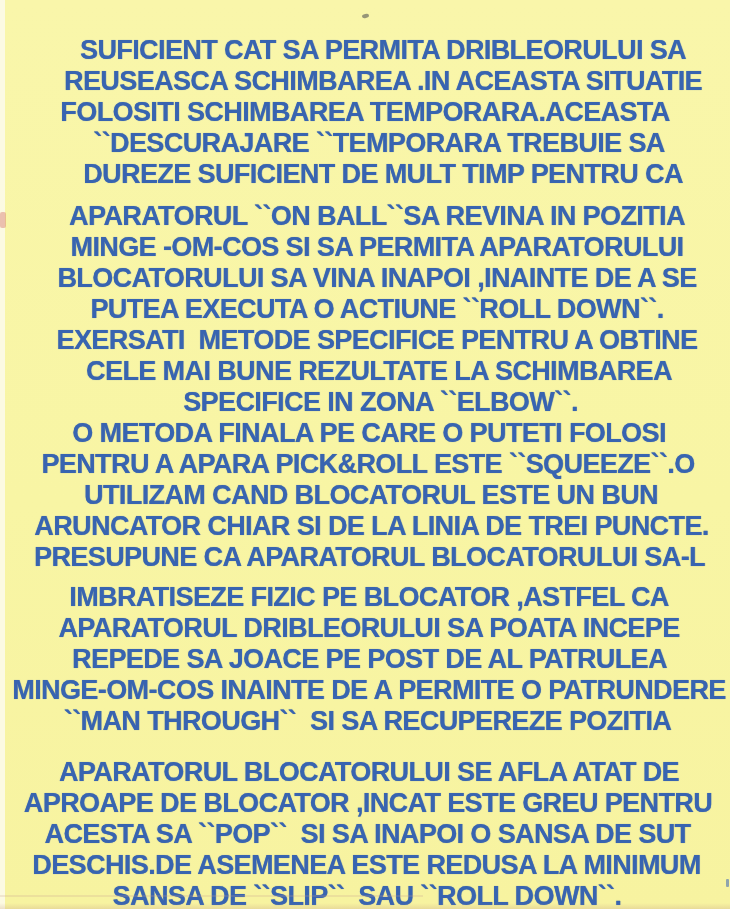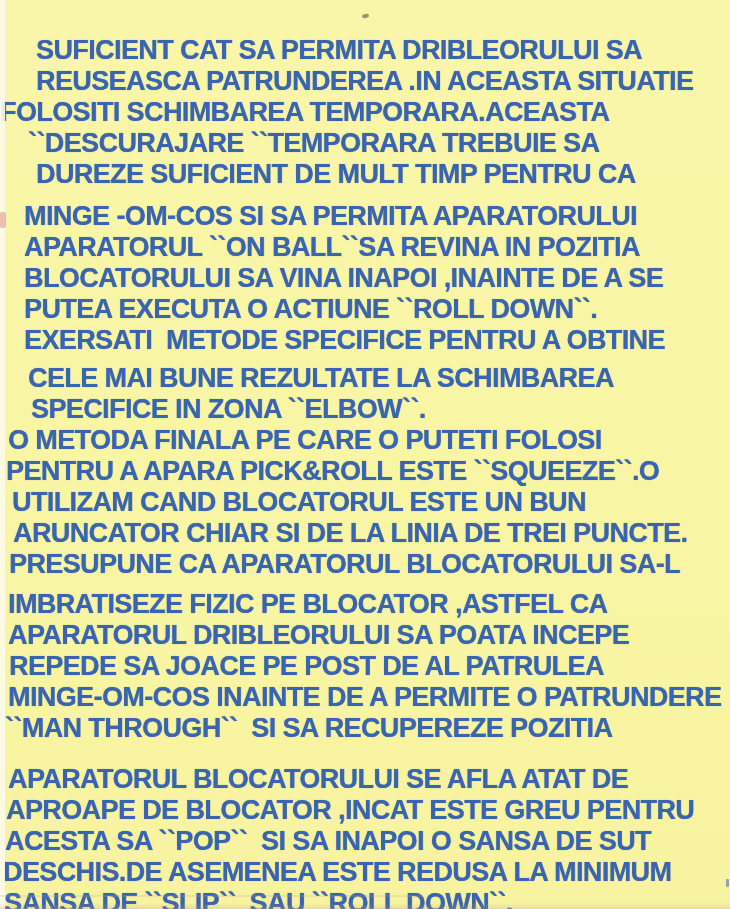--- a/index.html
+++ b/index.html
@@ -20,21 +20,21 @@
     line-height: 31px;
     letter-spacing: -0.6px;
     color: #3864b0;
     box-sizing: border-box;
     padding-top: 35px;
   }
   .line {
     white-space: pre;
     text-shadow: 0 0 1px rgba(56, 100, 176, 0.55), 0.4px 0.4px 0.6px rgba(40, 80, 150, 0.35);
   }
-  .para { margin: 0; }
+  .para { margin: 0; text-align: center; }
 
   
   .edge-left {
     position: absolute;
     left: 0; top: 0;
     width: 5px; height: 909px;
     background: #fcfbe9;
     opacity: 0.9;
   }
   .edge-smudge {
@@ -79,35 +79,35 @@
 
   <div class="edge-left"></div>
   <div class="edge-smudge"></div>
   <div class="speck-top"></div>
   <div class="speck-right"></div>
   <div class="streak-bottom"></div>
   <div class="edge-bottom"></div>
 
   <div class="para">
     <div class="line" style="padding-left:36px">SUFICIENT CAT SA PERMITA DRIBLEORULUI SA</div>
-    <div class="line" style="padding-left:36px">REUSEASCA PATRUNDEREA .IN ACEASTA SITUATIE</div>
+    <div class="line" style="padding-left:36px">REUSEASCA SCHIMBAREA .IN ACEASTA SITUATIE</div>
     <div class="line" style="">FOLOSITI SCHIMBAREA TEMPORARA.ACEASTA</div>
     <div class="line" style="padding-left:28px">``DESCURAJARE ``TEMPORARA TREBUIE SA</div>
     <div class="line" style="padding-left:36px">DUREZE SUFICIENT DE MULT TIMP PENTRU CA</div>
   </div>
 
   <div class="para" style="margin-top:11px">
+    <div class="line" style="padding-left:24px">APARATORUL ``ON BALL``SA REVINA IN POZITIA</div>
     <div class="line" style="padding-left:24px">MINGE -OM-COS SI SA PERMITA APARATORULUI</div>
-    <div class="line" style="padding-left:24px">APARATORUL ``ON BALL``SA REVINA IN POZITIA</div>
     <div class="line" style="padding-left:24px">BLOCATORULUI SA VINA INAPOI ,INAINTE DE A SE</div>
     <div class="line" style="padding-left:24px">PUTEA EXECUTA O ACTIUNE ``ROLL DOWN``.</div>
     <div class="line" style="padding-left:24px">EXERSATI  METODE SPECIFICE PENTRU A OBTINE</div>
   </div>
 
-  <div class="para" style="margin-top:7px">
+  <div class="para" style="">
     <div class="line" style="padding-left:28px">CELE MAI BUNE REZULTATE LA SCHIMBAREA</div>
     <div class="line" style="padding-left:31px">SPECIFICE IN ZONA ``ELBOW``.</div>
   </div>
 
   <div class="para" style="margin-top:0">
     <div class="line" style="padding-left:8px">O METODA FINALA PE CARE O PUTETI FOLOSI</div>
     <div class="line" style="padding-left:6px">PENTRU A APARA PICK&amp;ROLL ESTE ``SQUEEZE``.O</div>
     <div class="line" style="padding-left:12px">UTILIZAM CAND BLOCATORUL ESTE UN BUN</div>
     <div class="line" style="padding-left:13px">ARUNCATOR CHIAR SI DE LA LINIA DE TREI PUNCTE.</div>
     <div class="line" style="padding-left:9px">PRESUPUNE CA APARATORUL BLOCATORULUI SA-L</div>

